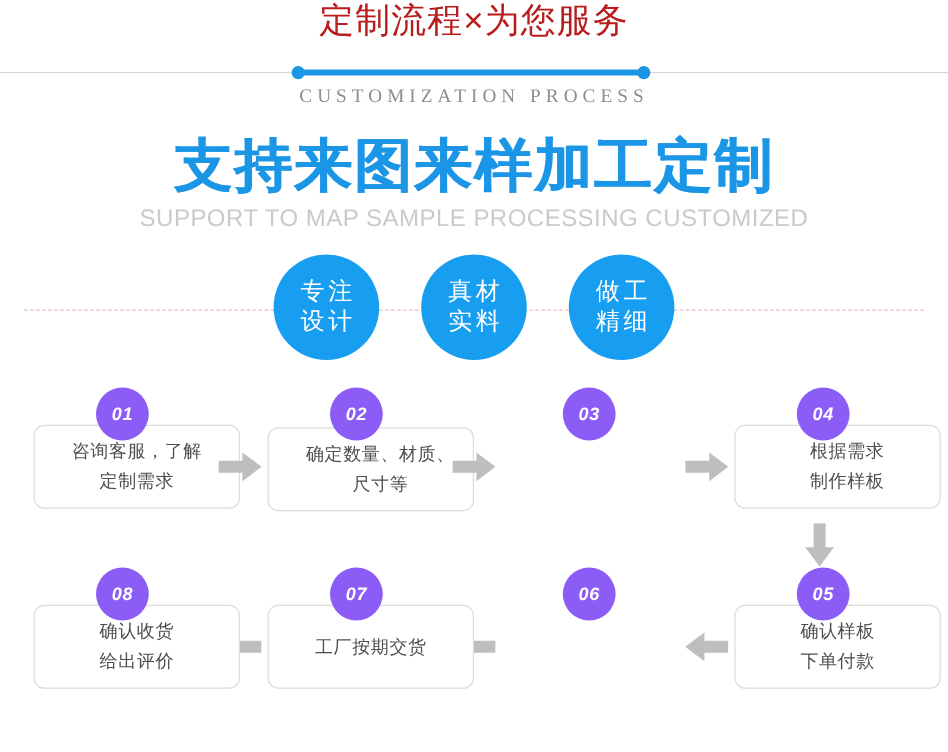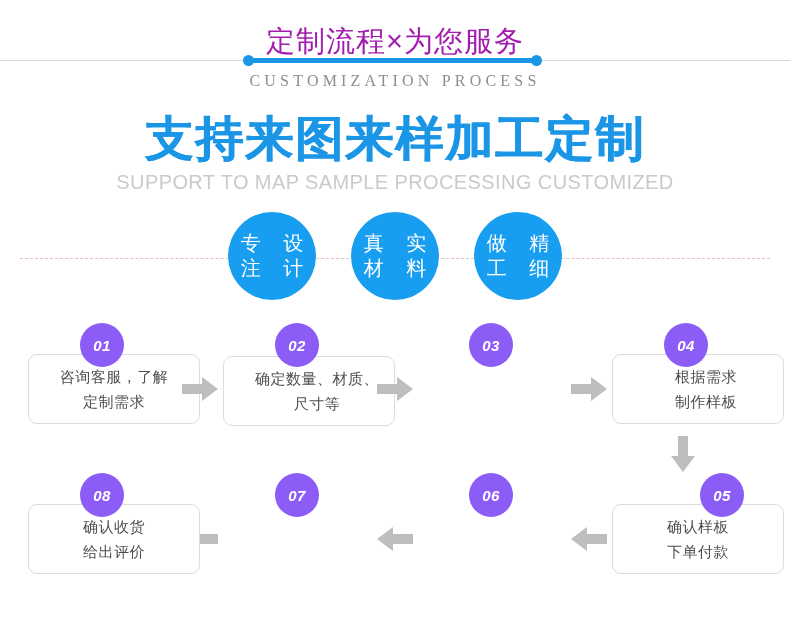--- a/index.html
+++ b/index.html
@@ -18,26 +18,26 @@
 
   
   #header {
     position: absolute;
     left: 0; top: 0;
     width: 790px;
     height: 100px;
   }
   #main-title {
     position: absolute;
-    left: 0; top: 24px;
+    left: 0; top: 1px;
     width: 790px;
     text-align: center;
     font-size: 29px;
     line-height: 34px;
-    color: #a21caf;
+    color: #b91c1c;
     font-weight: 400;
     letter-spacing: 1px;
     white-space: nowrap;
   }
   #rule-wrap {
     position: absolute;
     left: 0; top: 54px;
     width: 790px;
     height: 14px;
   }
@@ -125,21 +125,21 @@
     width: 88px;
     height: 88px;
     border-radius: 50%;
     background: #189ef0;
     color: #ffffff;
     font-size: 20px;
     line-height: 25px;
     letter-spacing: 3px;
     text-align: center;
     display: flex;
-    flex-direction: row;
+    flex-direction: column;
     align-items: center;
     justify-content: center;
     box-sizing: border-box;
     padding-left: 3px;
   }
   .circle span { display: block; }
   #circle-0 { left: 228px; }
   #circle-1 { left: 351px; }
   #circle-2 { left: 474px; }
 
@@ -194,21 +194,21 @@
   #box-05 { left: 612px; top: 504px; }
 
   
   #badge-01 { left: 80px;  top: 323px; }
   #badge-02 { left: 275px; top: 323px; }
   #badge-03 { left: 469px; top: 323px; }
   #badge-04 { left: 664px; top: 323px; }
   #badge-08 { left: 80px;  top: 473px; }
   #badge-07 { left: 275px; top: 473px; }
   #badge-06 { left: 469px; top: 473px; }
-  #badge-05 { left: 700px; top: 473px; }
+  #badge-05 { left: 664px; top: 473px; }
 
   
   .arrow-h, .arrow-v {
     position: absolute;
     color: #bebebe;
   }
   .arrow-h svg, .arrow-v svg { display: block; }
   #arrow-r1-a { left: 182px; top: 376px; }
   #arrow-r1-b { left: 377px; top: 376px; }
   #arrow-r1-c { left: 571px; top: 376px; }
@@ -312,20 +312,24 @@
   </div>
 
   <div class="badge" id="badge-06">06</div>
 
   <div class="arrow-h" id="arrow-r2-b">
     <svg width="36" height="26" viewBox="0 0 36 26">
         <path d="M36 8 H16 V1 L0 13 L16 25 V18 H36 Z" fill="#bebebe"></path>
       </svg>
   </div>
 
+  <div class="step-box" id="box-07">
+    <span>工厂按期交货</span>
+
+  </div>
   <div class="badge" id="badge-07">07</div>
 
   <div class="arrow-h" id="arrow-r2-c">
     <svg width="36" height="26" viewBox="0 0 36 26">
         <path d="M36 8 H16 V1 L0 13 L16 25 V18 H36 Z" fill="#bebebe"></path>
       </svg>
   </div>
 
   <div class="step-box" id="box-08">
     <span>确认收货</span>

